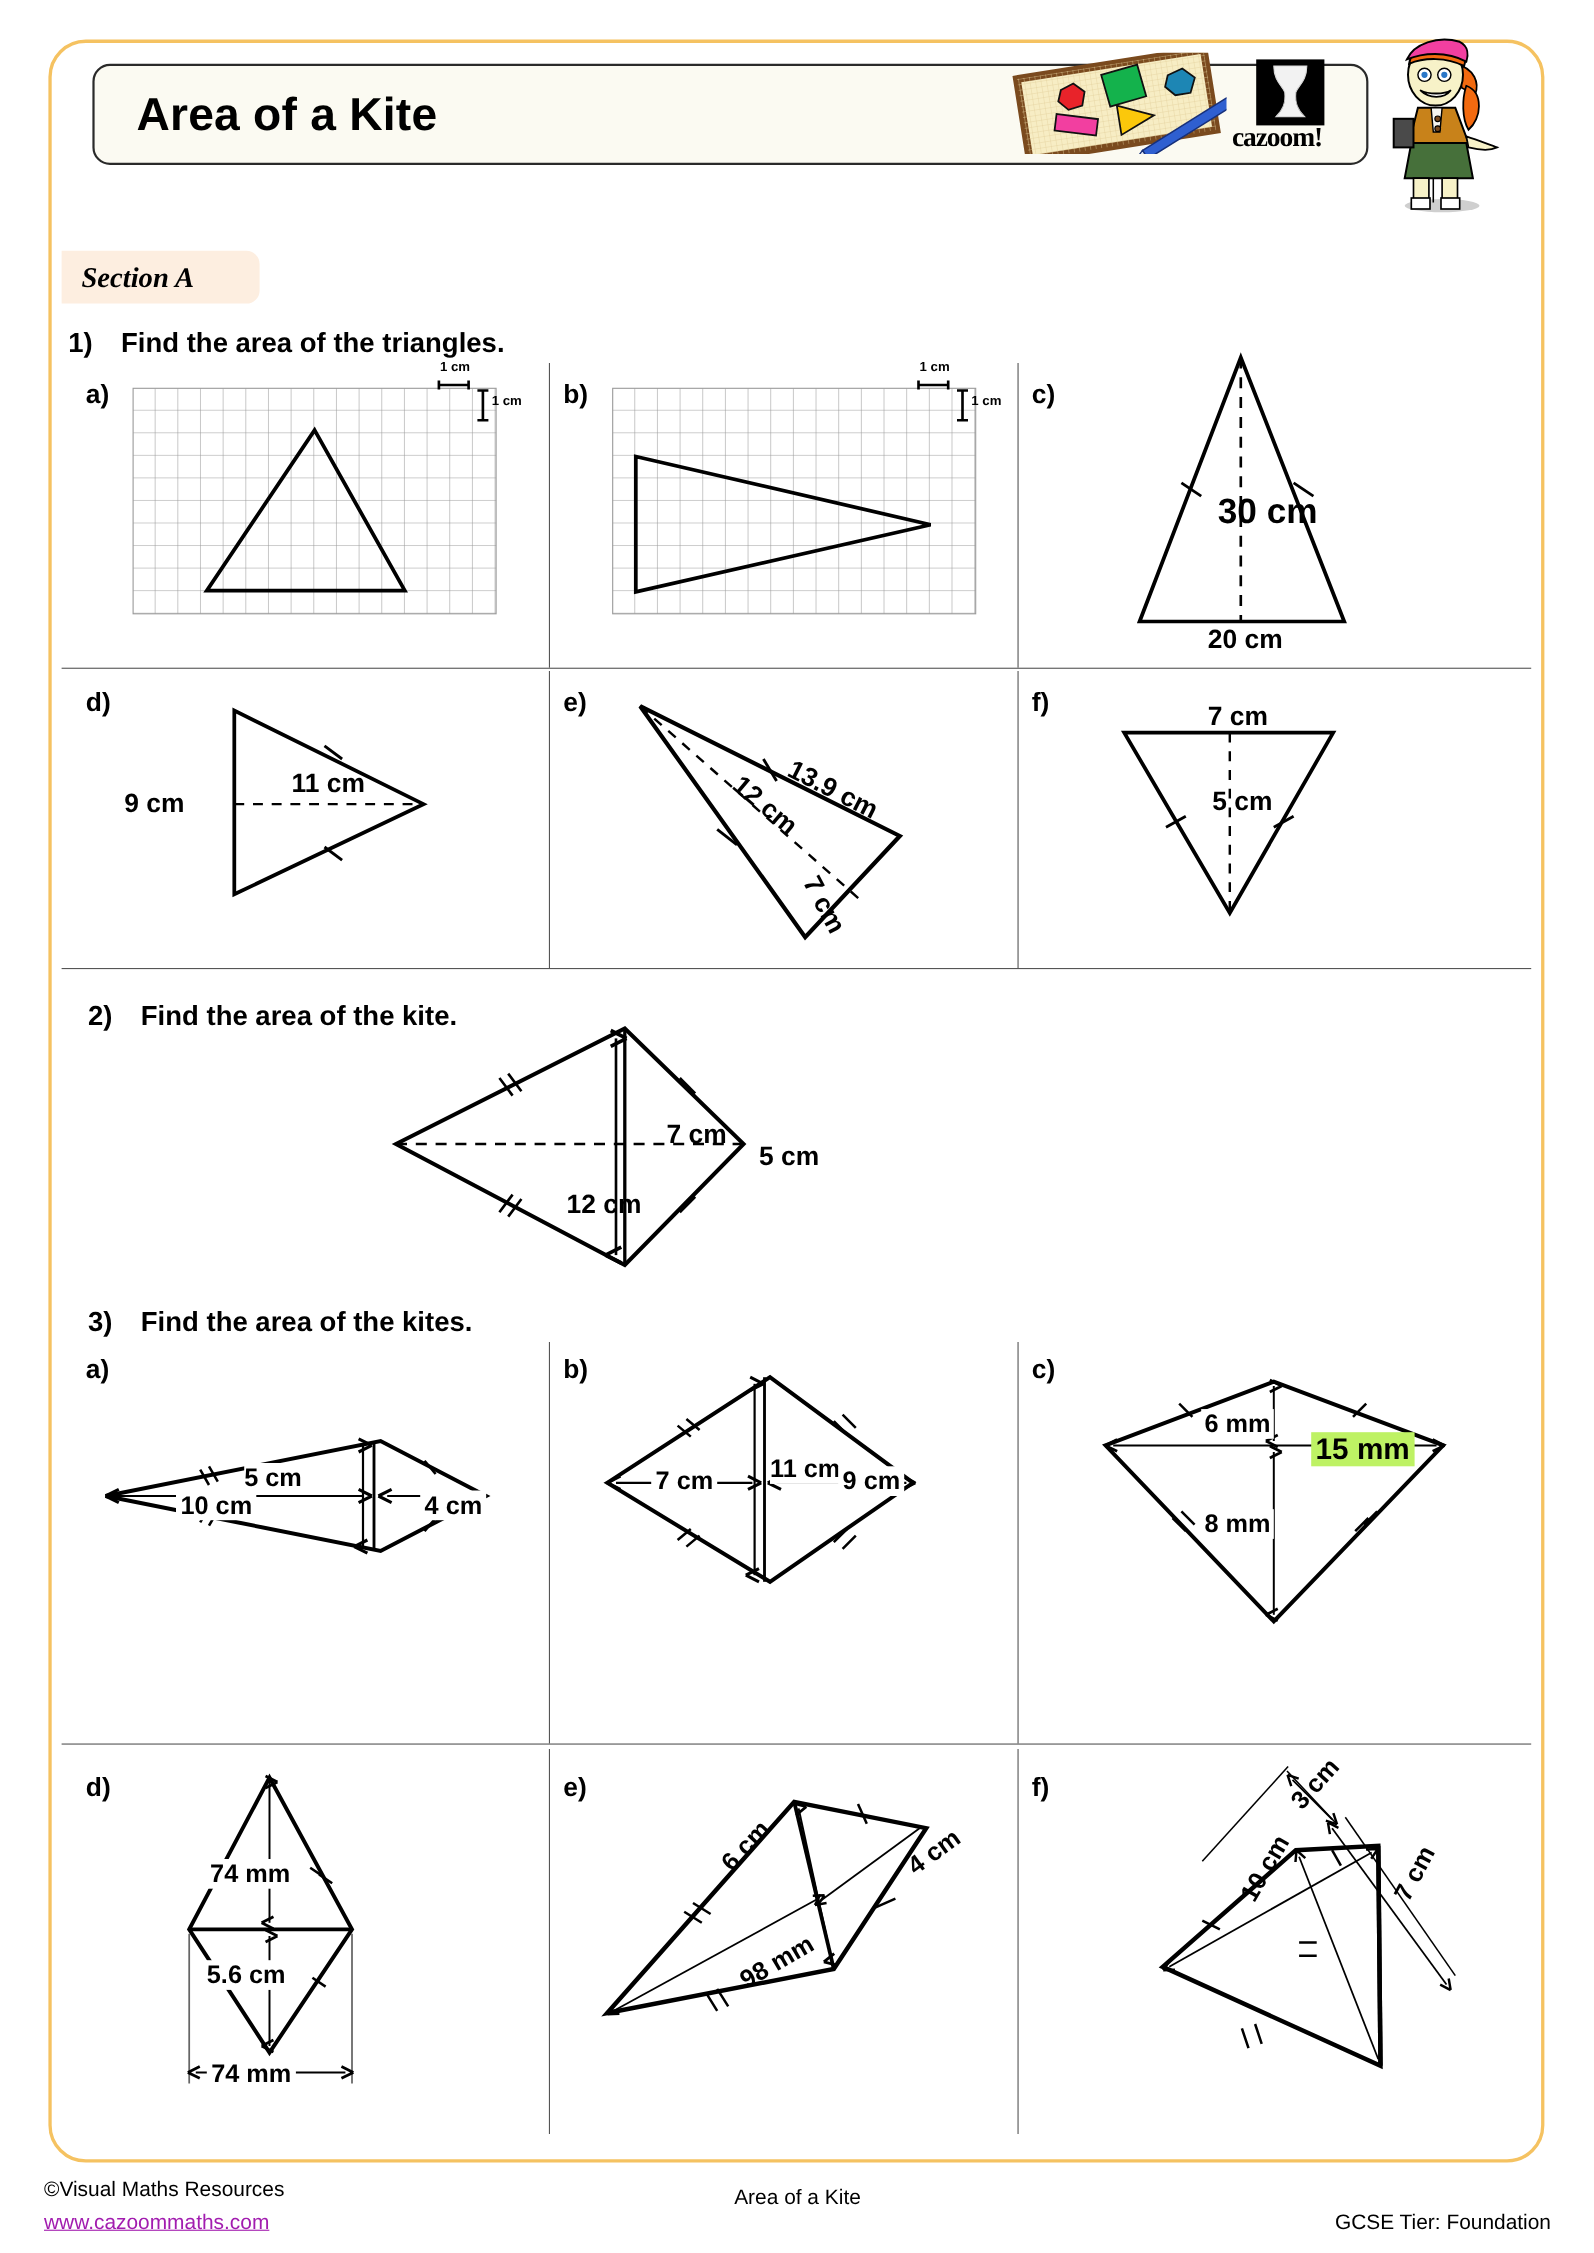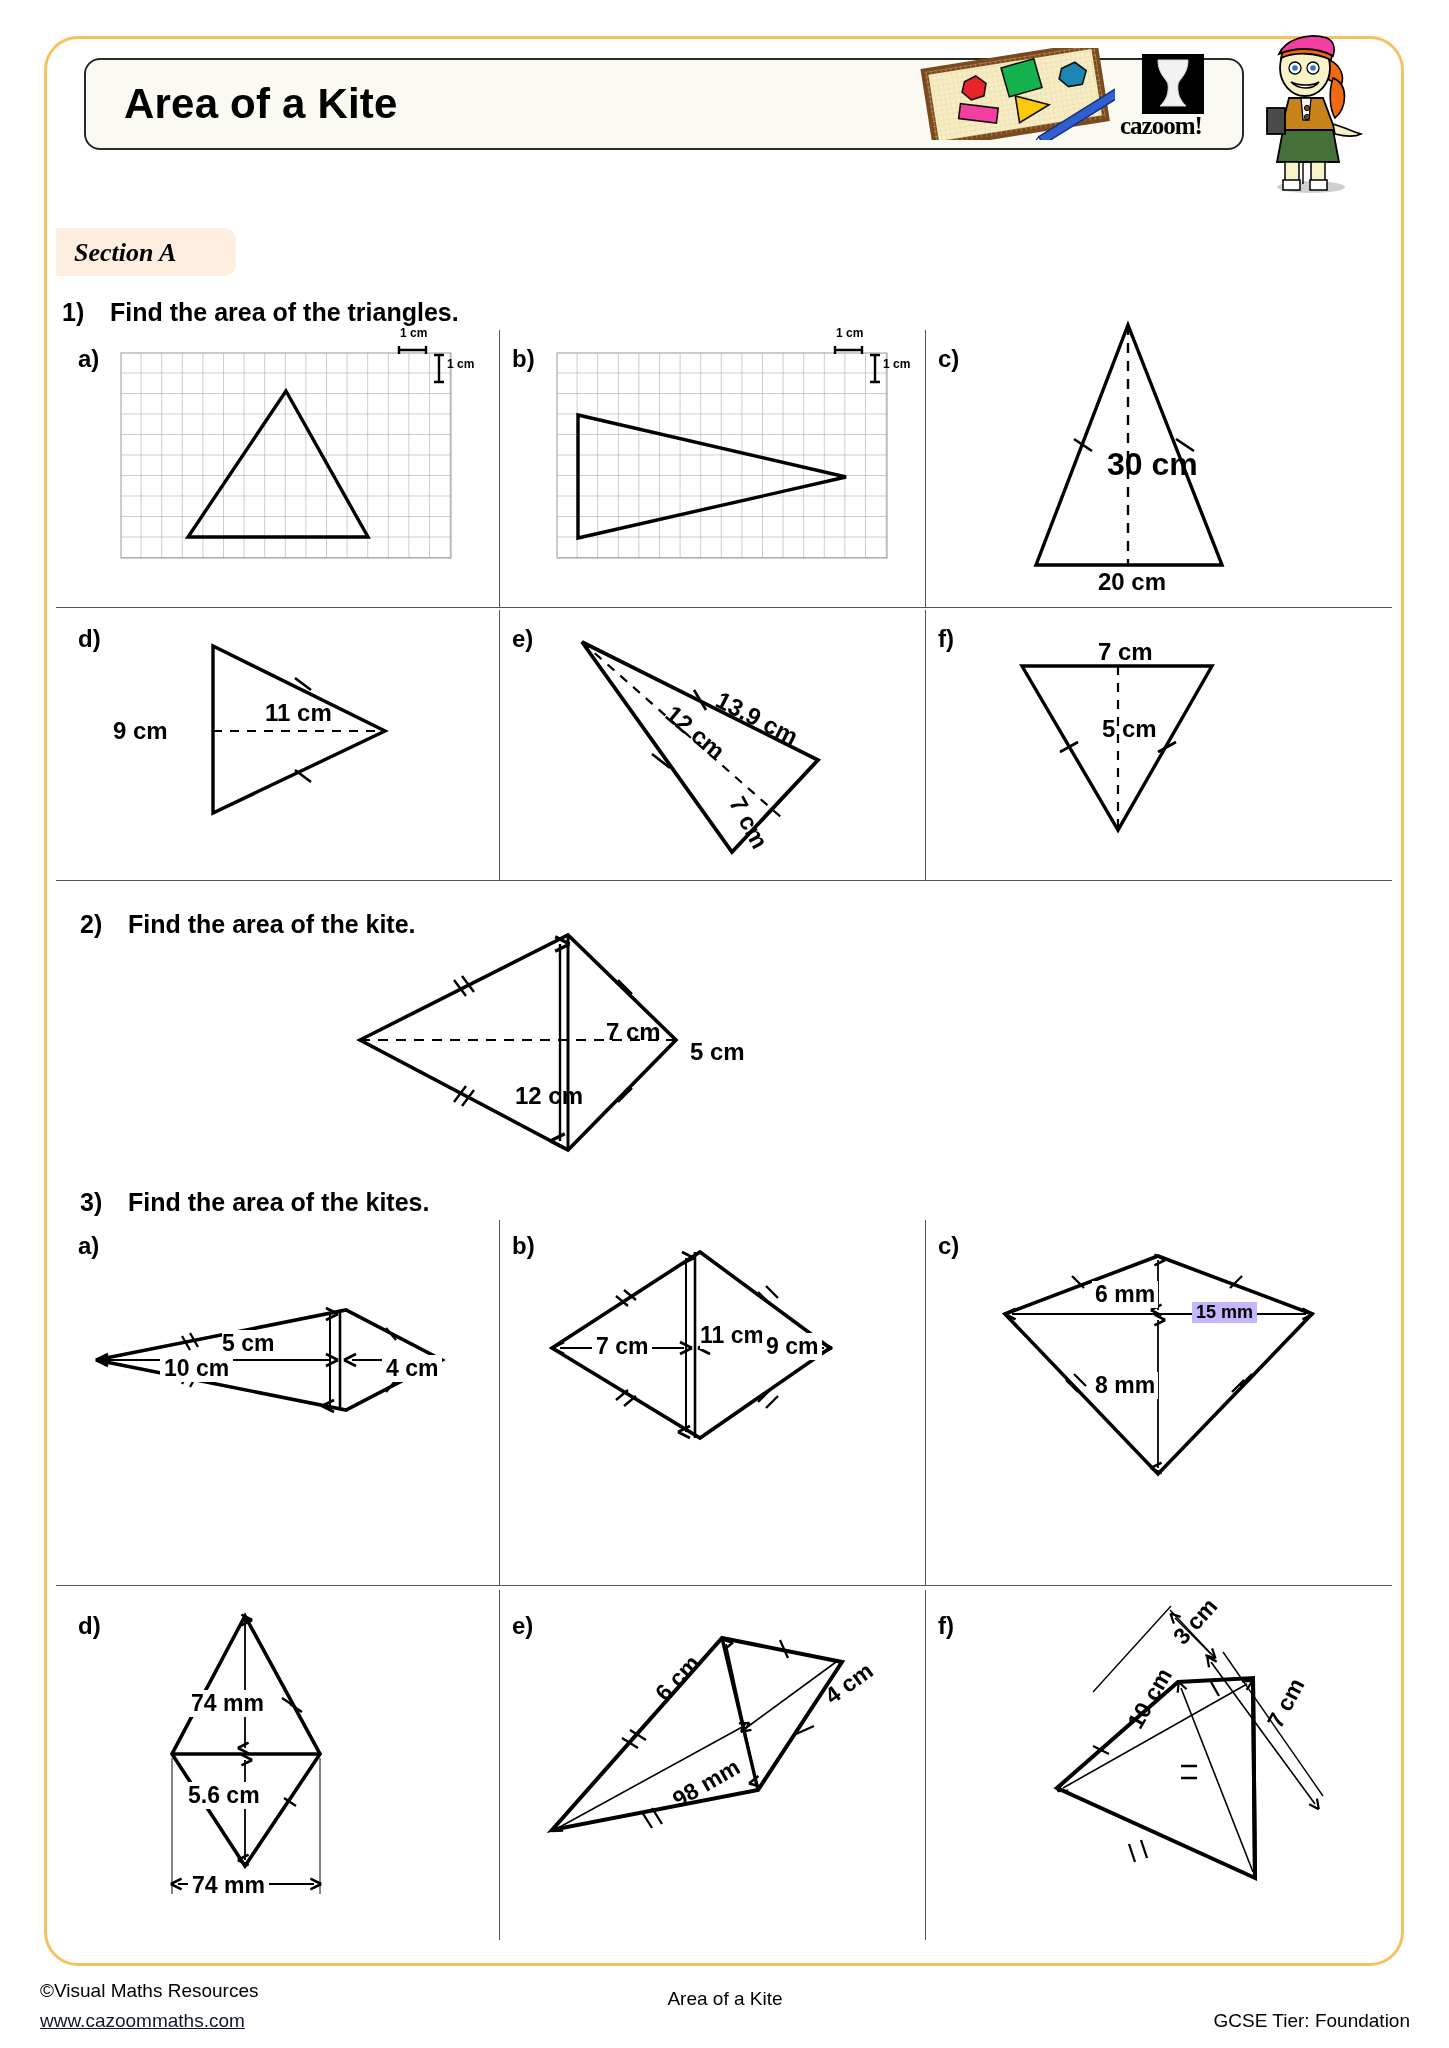--- a/index.html
+++ b/index.html
@@ -35,21 +35,21 @@
   .vline{position:absolute;background:#555;width:1px;}
 
   .fig{position:absolute;}
   .fig svg{display:block;overflow:visible;}
 
   .scale-lbl{position:absolute;font-size:12px;font-weight:bold;}
 
   
   .footer{position:absolute;left:40px;top:1980px;width:1370px;height:64px;font-size:19px;}
   .f-left{position:absolute;left:0;top:0;}
-  .f-left a{color:#0f172a;}
+  .f-left a{color:#a21caf;}
   .f-center{position:absolute;left:0;width:1370px;text-align:center;top:0;}
   .f-right{position:absolute;right:0;top:30px;text-align:right;}
   .f-line2{margin-top:8px;display:block;}
 </style>
 </head>
 <body>
 
 <div class="page-frame"></div>
 
 <div class="header-bar"></div>
@@ -312,21 +312,21 @@
     <path d="M178 28 L178 78" stroke="#000" stroke-width="1.8" fill="none" marker-start="url(#a2s)" marker-end="url(#a2e)"></path>
     <path d="M178 88 L178 236" stroke="#000" stroke-width="1.8" fill="none" marker-start="url(#a2s)" marker-end="url(#a2e)"></path>
     <path d="M32 82 H326" stroke="#000" stroke-width="1.8" marker-start="url(#ls)" marker-end="url(#le)"></path>
     <path d="M92 44 L104 56" stroke="#000" stroke-width="2.3"></path>
     <path d="M250 56 L262 44" stroke="#000" stroke-width="2.3"></path>
     <path d="M86 148 L98 160 M94 142 L106 154" stroke="#000" stroke-width="2.3"></path>
     <path d="M252 160 L264 148 M260 154 L272 142" stroke="#000" stroke-width="2.3"></path>
   </svg>
 </div>
 <div style="position:absolute;left:1092px;top:1281px;font-size:23px;font-weight:bold;background:#fff;padding:0 3px;">6 mm</div>
-<div style="position:absolute;left:1192px;top:1302px;font-size:18px;font-weight:bold;background:#c4b5fd;padding:0 4px;">15 mm</div>
+<div style="position:absolute;left:1192px;top:1302px;font-size:27px;font-weight:bold;background:#bef264;padding:0 4px;">15 mm</div>
 <div style="position:absolute;left:1092px;top:1372px;font-size:23px;font-weight:bold;background:#fff;padding:0 3px;">8 mm</div>
 
 <div class="hline" style="left:56px;top:1585px;width:1336px;"></div>
 <div class="vline" style="left:499px;top:1220px;height:365px;"></div>
 <div class="vline" style="left:925px;top:1220px;height:365px;"></div>
 
 <div class="fig" style="left:160px;top:1598px;">
   <svg width="230" height="310" viewBox="0 0 230 310">
     <polygon points="85,18 160,156 85,268 12,156" fill="none" stroke="#000" stroke-width="3.6"></polygon>
     <line x1="12" y1="156" x2="160" y2="156" stroke="#000" stroke-width="3.4"></line>

